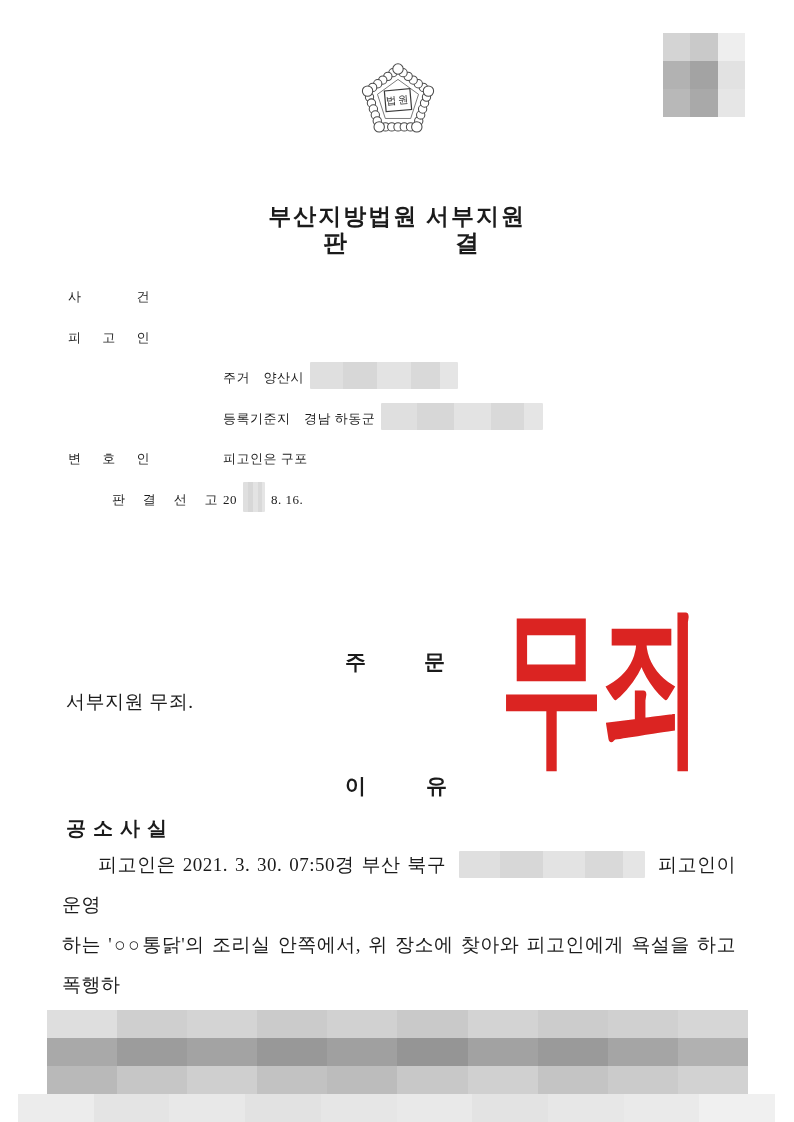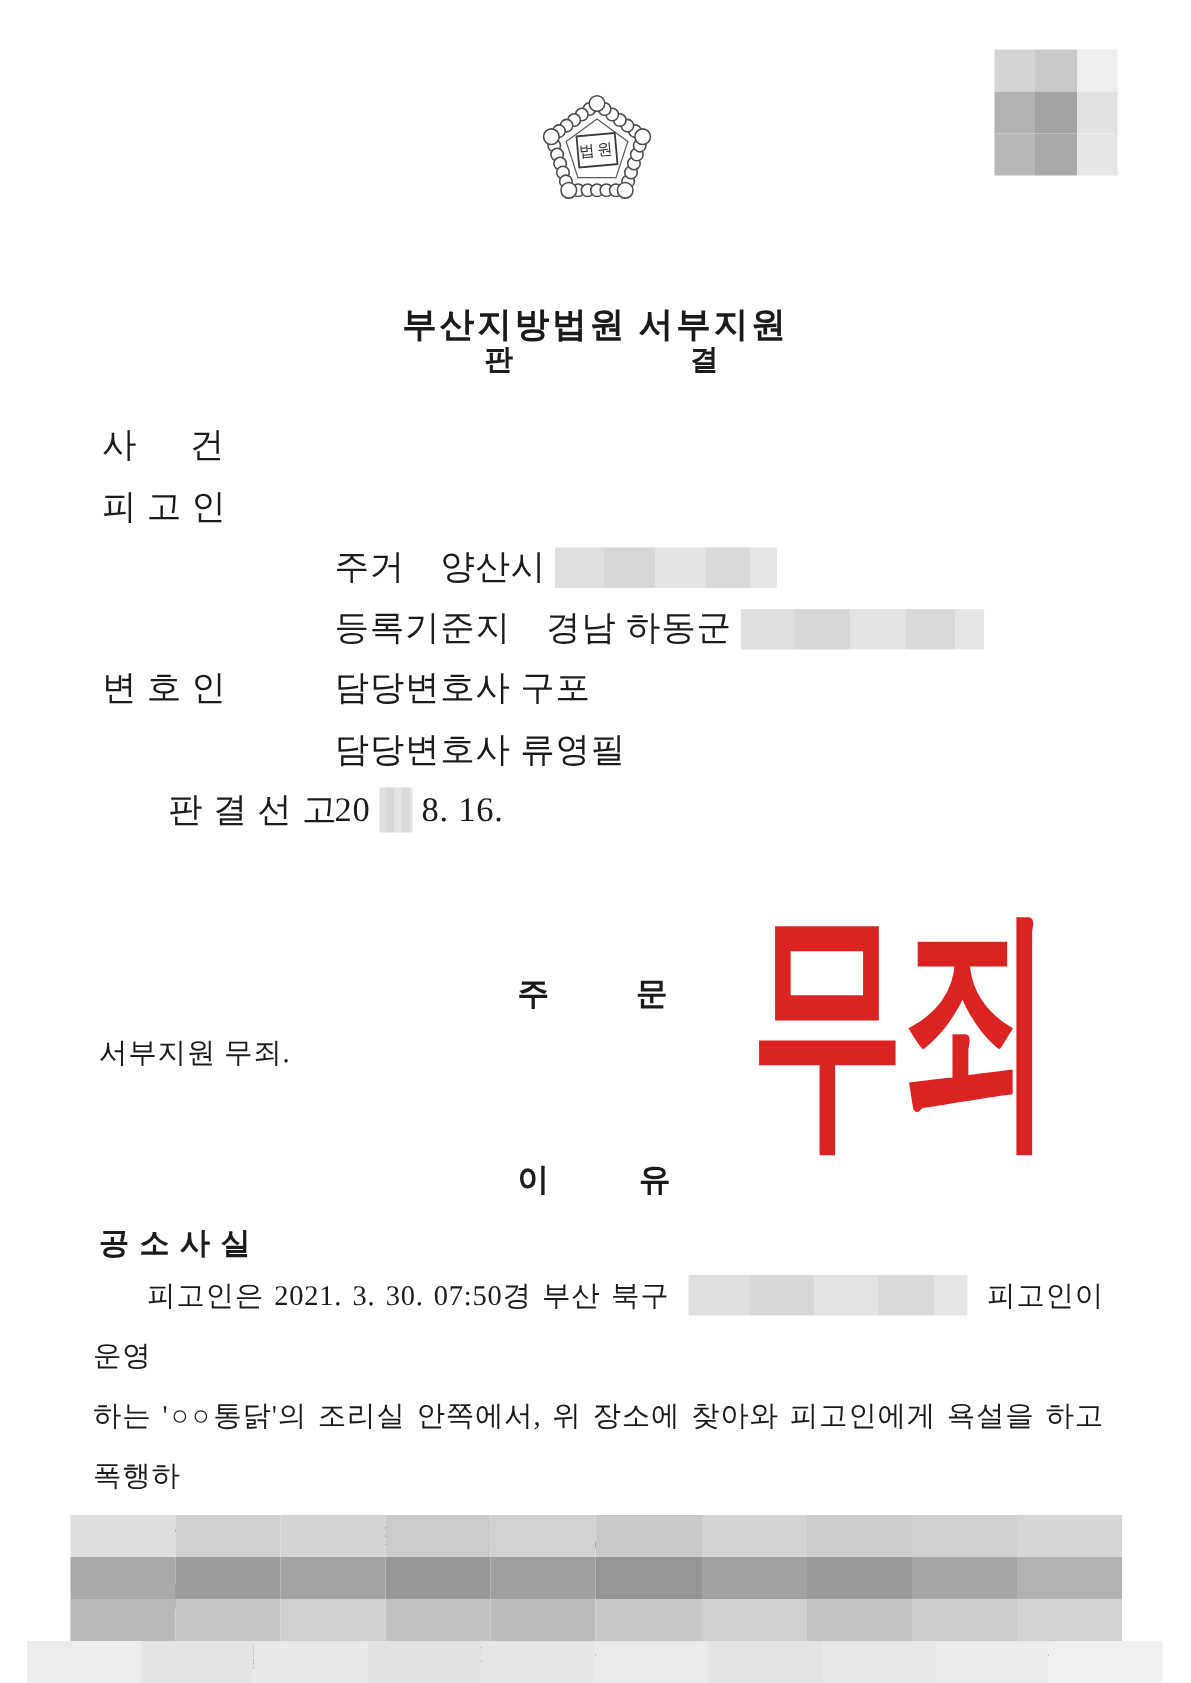--- a/index.html
+++ b/index.html
@@ -20,24 +20,24 @@
   .pix-b4{left:18px;top:1094px;width:757px;height:28px;}
   .pix-cell{flex:1;}
 
   
   .seal{position:absolute;left:350px;top:56px;width:96px;height:90px;}
 
   
   .court-name{position:absolute;top:169px;left:0;width:100%;text-align:center;
     font-size:23px;font-weight:700;letter-spacing:2px;margin-top:32px;}
   .doc-title{position:absolute;top:227px;left:323px;width:156px;
-    font-size:19px;font-weight:700;text-align:justify;text-align-last:justify;}
-
-  
-  .case-info{position:absolute;left:68px;top:277px;width:620px;font-size:23px;letter-spacing:.5px;}
+    font-size:24px;font-weight:700;text-align:justify;text-align-last:justify;}
+
+  
+  .case-info{position:absolute;left:68px;top:277px;width:620px;font-size:13px;letter-spacing:.5px;}
   .ci-row{position:relative;height:40.5px;line-height:40.5px;white-space:nowrap;}
   .ci-label{position:absolute;left:0;top:0;width:82px;text-align:justify;text-align-last:justify;}
   .ci-label.wide{width:106px;margin-left:44px;}
   .ci-value{display:block;margin-left:155px;}
 
   
   .redact{display:inline-block;height:27px;vertical-align:-7px;margin:0 6px;border-radius:1px;
     background:linear-gradient(90deg,#dfdfdf 0 22%,#d7d7d7 22% 45%,#e3e3e3 45% 68%,#d9d9d9 68% 88%,#e5e5e5 88%);}
   .r-case{width:78px;}
   .r-name{width:196px;}
@@ -139,24 +139,21 @@
       <span class="ci-label">피 고 인</span>
     </div>
     <div class="ci-row">
       <span class="ci-value"><span>주거 양산시</span><span class="redact r-addr1"></span></span>
     </div>
     <div class="ci-row">
       <span class="ci-value"><span>등록기준지 경남 하동군</span><span class="redact r-addr2"></span></span>
     </div>
     <div class="ci-row">
       <span class="ci-label">변 호 인</span>
-      <span class="ci-value">담당변호사 구포</span>
-    </div>
-    <div class="ci-row">
-      <span class="ci-value">담당변호사 류영필</span>
+      <span class="ci-value">피고인은 구포</span>
     </div>
     <div class="ci-row">
       <span class="ci-label wide">판 결 선 고</span>
       <span class="ci-value"><span>20</span><span class="redact r-date"></span><span>8. 16.</span></span>
     </div>
   </div>
 
   <div class="order-heading">주 문</div>
   <div class="order-body">서부지원 무죄.</div>
 

